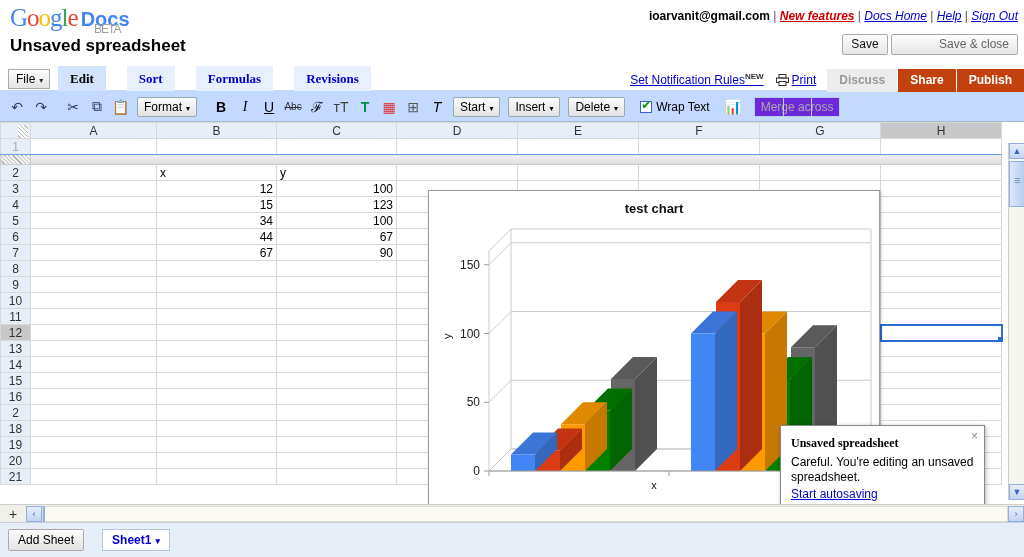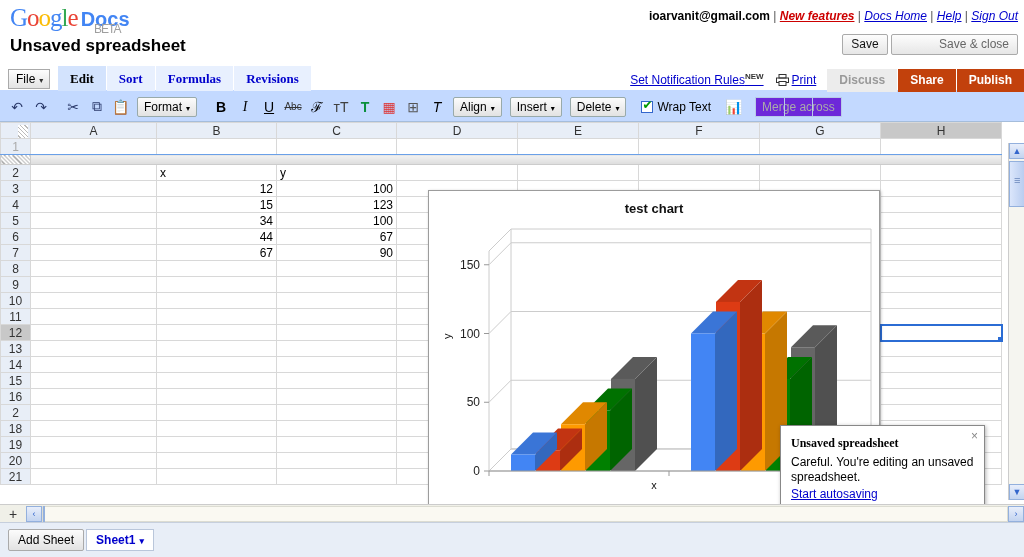--- a/index.html
+++ b/index.html
@@ -33,21 +33,21 @@
     background:linear-gradient(#fdfdfd,#e6e6e6);
     padding:2px 8px; font-size:12px; color:#111; cursor:pointer; line-height:15px;
   }
   .btn.dim { color:#666;padding-left:47px; }
 
   
   .tabbar { position:relative; height:26px; border-bottom:2px solid #c3d9ff; }
   .filebtn { position:absolute; left:8px; top:3px; border:1px solid #aaa; border-radius:0;
      background:linear-gradient(#fdfdfd,#e3e3e3); padding:2px 6px 2px 7px; font-size:12px; cursor:pointer; }
   .filebtn .caret { font-size:8px; margin-left:4px; color:#333; }
-  .tabs { position:absolute; left:58px; top:0; display:flex; }
+  .tabs { position:absolute; left:58px; top:0; display:flex;gap:20px; }
   .tab { padding:5px 12px 4px; font-size:13px; font-weight:bold; color:#0000cc; cursor:pointer;
      font-family:"Liberation Serif", serif; background:#e8f0fe; margin-right:1px; }
   .tab.active { color:#000; background:#d3e3fd; }
 
   .topright-links { position:absolute; right:0; top:0; display:flex; align-items:flex-end; height:26px; }
   .notif { font-size:12px; color:#0000cc; text-decoration:underline; margin-right:12px; padding-bottom:5px; cursor:pointer; position:relative; }
   .notif sup { font-size:8px; font-weight:bold; text-decoration:none; color:#333; vertical-align:super; }
   .print { font-size:12px; color:#0000cc; text-decoration:underline; margin-right:10px; padding-bottom:5px; cursor:pointer; }
   .printer-icon { display:inline-block; vertical-align:-2px; margin-right:3px; }
   .btab { padding:4px 12px 5px; font-size:12px; font-weight:bold; cursor:pointer; margin-left:1px; }
@@ -119,21 +119,21 @@
 
   
   .hscroll-row { position:absolute; left:0; bottom:35px; width:1024px; height:18px;
      background:#f0f0e8; border-top:1px solid #ccc; display:flex; align-items:center; }
   .plusbtn { width:26px; text-align:center; font-size:14px; color:#333; cursor:pointer; }
   .harrow { width:16px; height:16px; background:linear-gradient(#e8eefb,#c3d4f0); border:1px solid #93b0dd;
       display:flex; align-items:center; justify-content:center; font-size:9px; color:#36c; cursor:pointer;}
   .hthumb { height:14px; width:310px; background:linear-gradient(#dbe6fb,#b9cdf0); border:1px solid #93b0dd; cursor:pointer; }
   .htrack { flex:1; height:16px; background:#faf9f2; border:1px solid #dcdcd2; }
   .sheetbar { position:absolute; left:0; bottom:0; width:1024px; height:35px;
-     background:#e8eef7; border-top:1px solid #c6cfdd; display:flex; align-items:center; padding-left:8px; gap:2px;}
+     background:#e8eef7; border-top:1px solid #c6cfdd; display:flex; align-items:center; padding-left:8px; gap:18px;}
   .addsheet { border:1px solid #aaa; border-radius:2px; background:linear-gradient(#fcfcfc,#e2e2e2);
       padding:3px 9px; font-size:12px; cursor:pointer; }
   .sheettab { background:#fff; border:1px solid #b9c6da; padding:3px 9px; font-size:12px;
       font-weight:bold; color:#0000cc; cursor:pointer; }
   .sheettab .caret{font-size:9px; margin-left:4px;}
 </style>
 </head>
 <body>
 
 <div class="header">
@@ -201,21 +201,21 @@
   <span class="ti" style="font-weight:bold;color:#000">B</span>
   <span class="ti" style="font-style:italic;font-family:'Liberation Serif',serif;color:#000">I</span>
   <span class="ti" style="text-decoration:underline;color:#000">U</span>
   <span class="ti" style="text-decoration:line-through;font-size:10px;color:#333">Abc</span>
   <span class="ti" style="font-family:'Liberation Serif',serif;color:#000">ℱ</span>
   <span class="ti" style="color:#404040">тT</span>
   <span class="ti" style="color:#0a8f3c;font-weight:bold">T</span>
   <span class="ti" style="color:#d33">▦</span>
   <span class="ti" style="color:#555">⊞</span>
   <span class="ti" style="color:#000;font-style:italic">T</span>
-  <span class="tbtn"><span>Align</span><span class="caret">▾</span></span>
+  <span class="tbtn"><span>Start</span><span class="caret">▾</span></span>
   <span class="tbtn"><span>Insert</span><span class="caret">▾</span></span>
   <span class="tbtn"><span>Delete</span><span class="caret">▾</span></span>
   <span class="wrapchk">
     <span class="chkbox"></span>
     <span>Wrap Text</span>
   </span>
   <span class="ti" style="margin-left:10px">📊</span>
   <span class="mergeacross">Merge across</span>
 </div>
 

